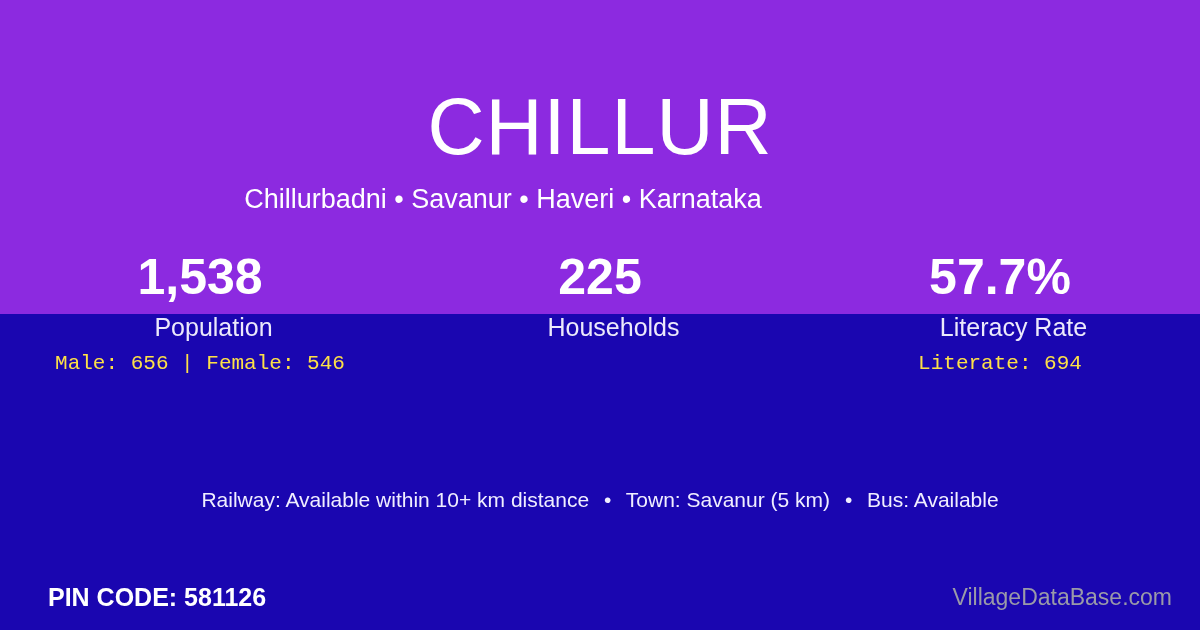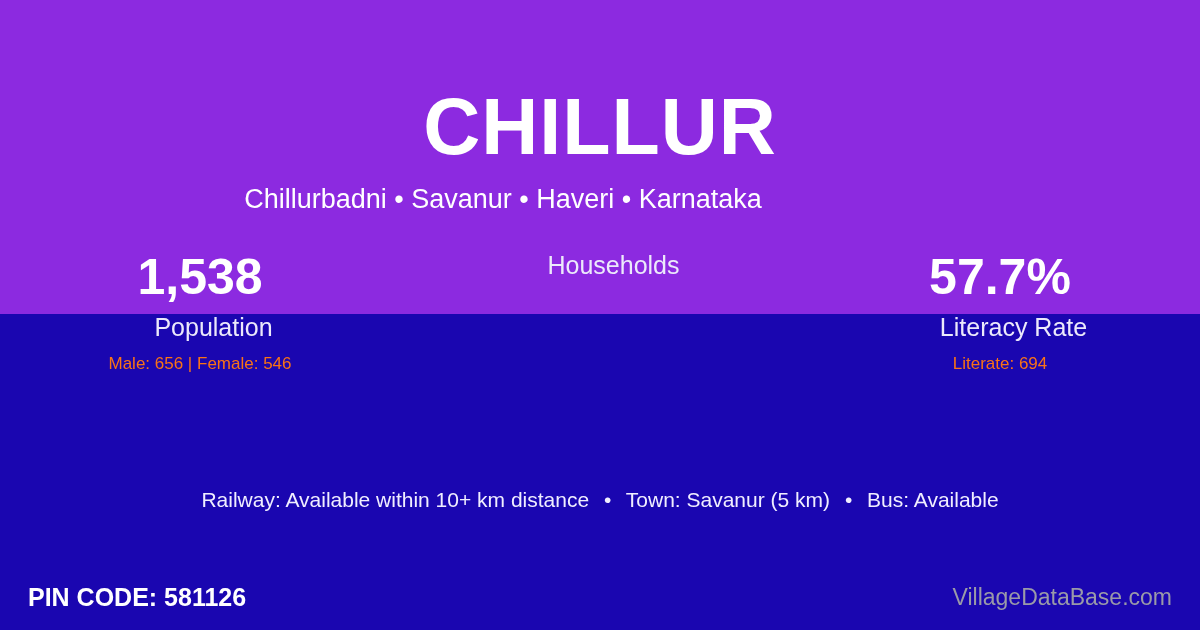--- a/index.html
+++ b/index.html
@@ -34,21 +34,21 @@
 
   
   .village-title {
     position: absolute;
     top: 79px;
     left: 0;
     width: 1200px;
     text-align: center;
     color: #ffffff;
     font-size: 79px;
-    font-weight: bold;
+    font-weight: normal;
     letter-spacing: 1px;
     line-height: 96px;
     white-space: nowrap;
   }
 
   
   .village-breadcrumb {
     position: absolute;
     top: 182px;
     left: 0;
@@ -83,25 +83,26 @@
   }
   .stat-label {
     color: #ece9fb;
     font-size: 25px;
     font-weight: normal;
     line-height: 34px;
     margin-top: 2px;
     padding-left: 27px;
   }
   .stat-sub {
-    color: #f97316;
-    font-size: 17px;
+    color: #fde047;
+    font-size: 21px;
     font-weight: normal;
     line-height: 24px;
     margin-top: 8px;
+    font-family: Liberation Mono, monospace;
   }
 
   
   .infra-row {
     position: absolute;
     top: 486px;
     left: 0;
     width: 1200px;
     text-align: center;
     color: #f0eeff;
@@ -132,20 +133,21 @@
     justify-content: space-between;
     padding: 0 28px;
     box-sizing: border-box;
   }
   .pin-code {
     color: #ffffff;
     font-size: 25px;
     font-weight: bold;
     line-height: 30px;
     white-space: nowrap;
+    margin-left: 20px;
   }
   .brand {
     color: #9a9aa8;
     font-size: 23px;
     font-weight: normal;
     line-height: 28px;
     white-space: nowrap;
   }
 </style>
 </head>
@@ -161,20 +163,21 @@
 
   <div class="stats-row">
 
     <div class="stat-block">
       <div class="stat-value">1,538</div>
       <div class="stat-label">Population</div>
       <div class="stat-sub">Male: 656 | Female: 546</div>
     </div>
 
     <div class="stat-block">
+      <div class="stat-value">225</div>
       <div class="stat-label">Households</div>
     </div>
 
     <div class="stat-block">
       <div class="stat-value">57.7%</div>
       <div class="stat-label">Literacy Rate</div>
       <div class="stat-sub">Literate: 694</div>
     </div>
 
   </div>

